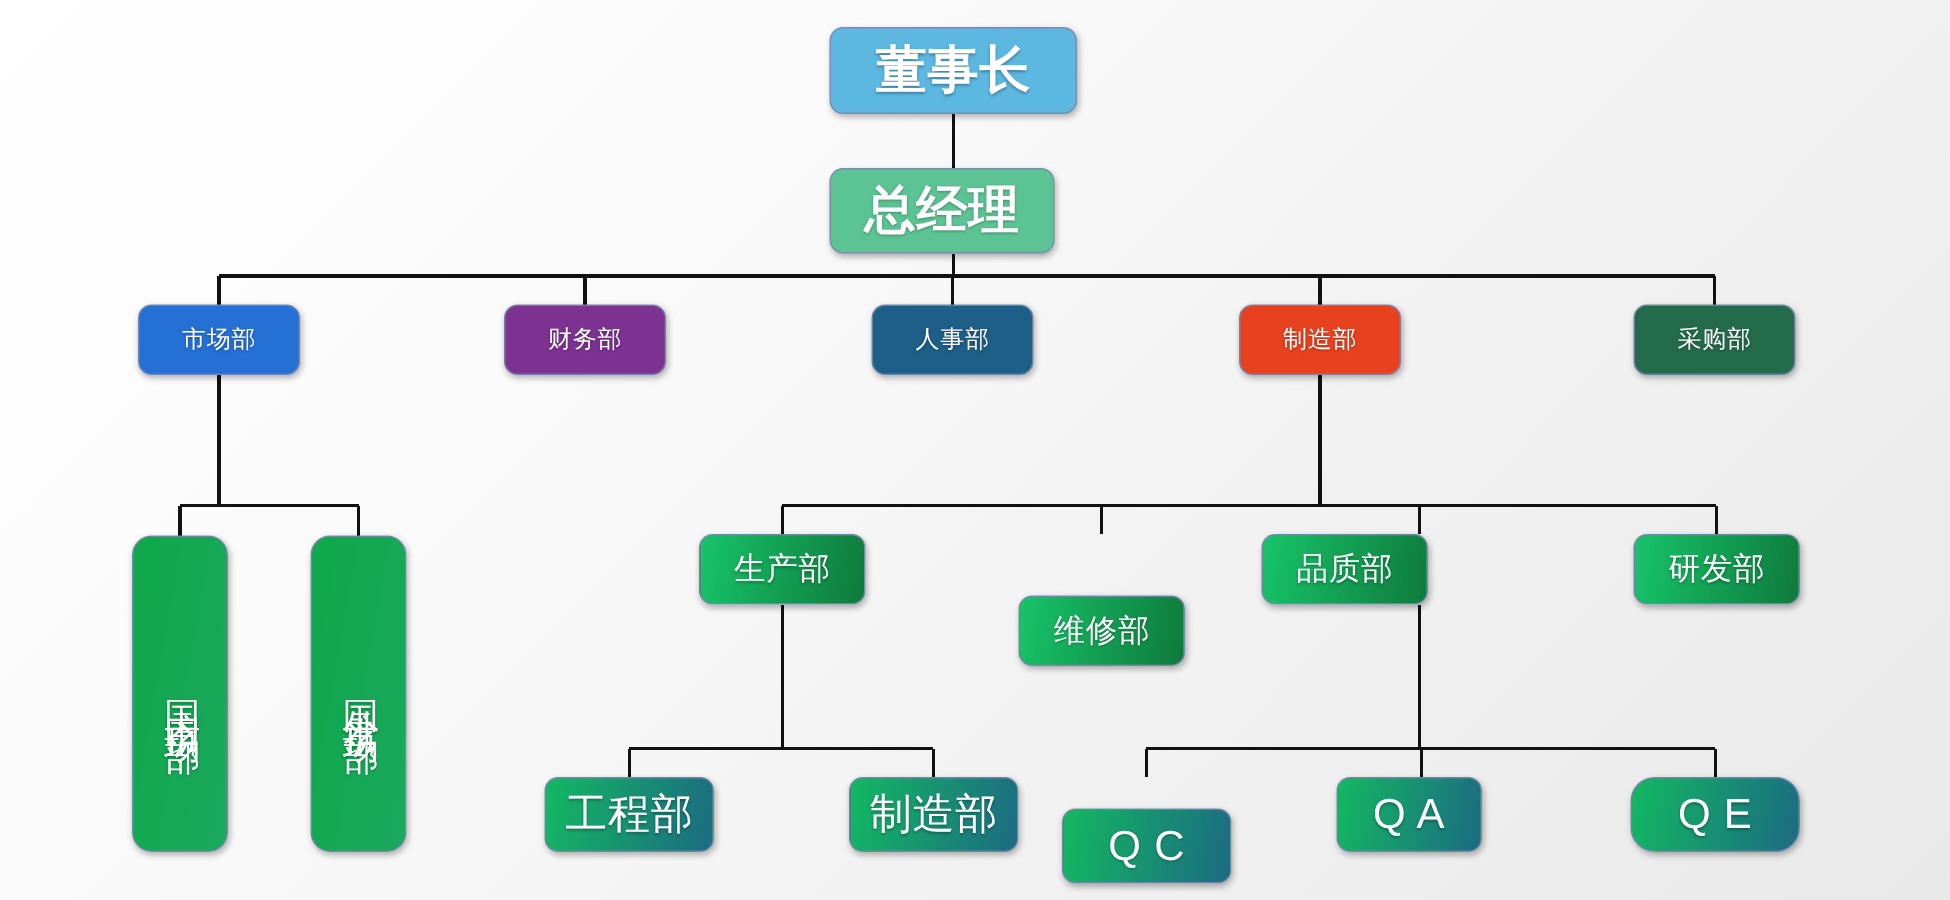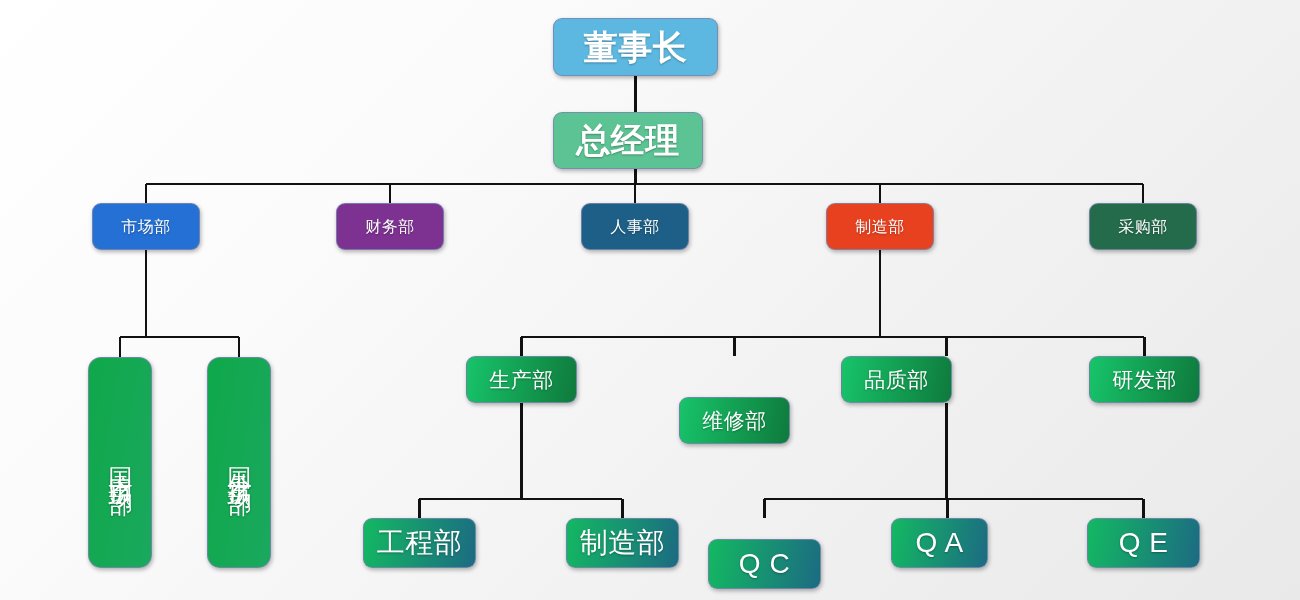--- a/index.html
+++ b/index.html
@@ -136,17 +136,17 @@
       </div>
       <div class="node" style="left: 566px; top: 518px; width: 113px; height: 50px; background: linear-gradient(100deg, rgb(19, 184, 98) 0%, rgb(28, 107, 130) 100%);">
         <span class="node-label t-leaf">制造部</span>
       </div>
       <div class="node" style="left: 708px; top: 518px; width: 113px; height: 50px; background: linear-gradient(100deg, rgb(19, 184, 98) 0%, rgb(28, 107, 130) 100%); margin-top: 21px;">
         <span class="node-label t-leaf">Q C</span>
       </div>
       <div class="node" style="left: 891px; top: 518px; width: 97px; height: 50px; background: linear-gradient(100deg, rgb(19, 184, 98) 0%, rgb(28, 107, 130) 100%);">
         <span class="node-label t-leaf">Q A</span>
       </div>
-      <div class="node" style="left: 1087px; top: 518px; width: 113px; height: 50px; background: linear-gradient(100deg, rgb(19, 184, 98) 0%, rgb(28, 107, 130) 100%);">
+      <div class="node" style="left: 1087px; top: 518px; width: 113px; height: 50px; background: linear-gradient(100deg, rgb(19, 184, 98) 0%, rgb(28, 107, 130) 100%); border-radius: 16px;">
         <span class="node-label t-leaf">Q E</span>
       </div>
     </div>
 </div>
 
 </body></html>

